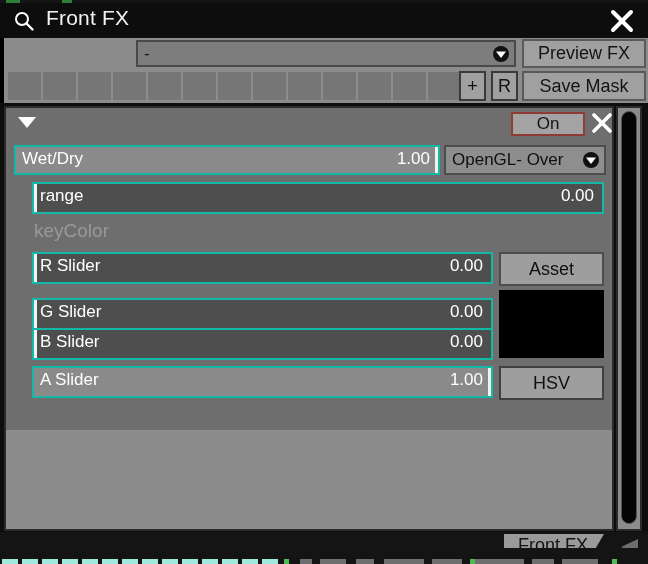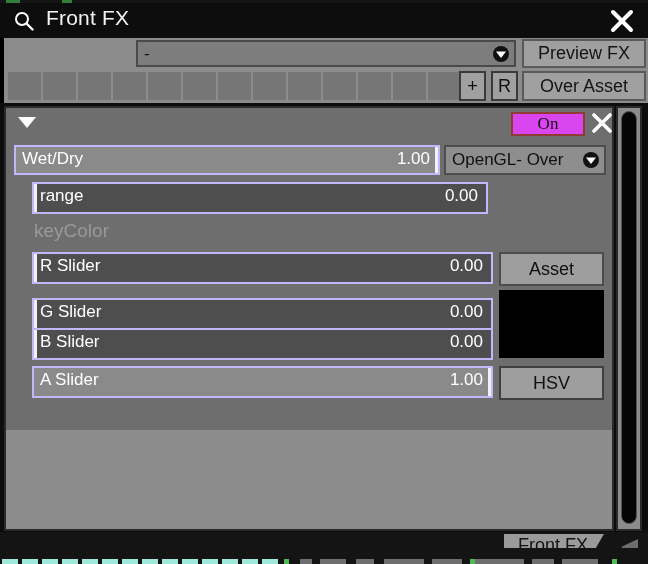--- a/index.html
+++ b/index.html
@@ -238,21 +238,21 @@
     position: absolute;
     left: 584px; top: 3px;
     width: 24px; height: 24px;
   }
 
   
   .slider {
     position: relative;
     height: 28px;
     background: #4e4e4e;
-    border: 2px solid #c4b5fd;
+    border: 2px solid #14b8a6;
     box-sizing: border-box;
     overflow: hidden;
   }
   .slider .fill {
     position: absolute;
     left: 0; top: 0; bottom: 0;
     background: #8a8a8a;
   }
   .slider .handle {
     position: absolute;
@@ -302,21 +302,21 @@
   }
 
   #params {
     position: absolute;
     left: 26px; top: 74px;
     width: 572px;
   }
   #range-slider {
     position: absolute;
     left: 0; top: 0;
-    width: 456px; height: 32px; text-align: center;
+    width: 572px; height: 32px; text-align: center;
   }
   #keycolor-label {
     position: absolute;
     left: 2px; top: 38px;
     font-size: 19px;
     color: #999999;
     white-space: nowrap;
   }
   .color-row {
     position: absolute;
@@ -461,32 +461,32 @@
           <div class="slot"></div>
           <div class="slot"></div>
           <div class="slot"></div>
           <div class="slot"></div>
           <div class="slot"></div>
           <div class="slot"></div>
           <div class="slot"></div>
         </div>
       <div id="add-slot">+</div>
       <div id="reset-slot">R</div>
-      <div id="save-asset">Over Asset</div>
+      <div id="save-asset">Save Mask</div>
     </div>
   </div>
 
   <div id="fx-body">
     <div id="fx-scrollarea">
 
       <div id="module-chroma-mask">
 
         <div id="module-header">
           <span id="module-twisty"></span>
-          <div id="module-enable" style="background: #d946ef; font-family: Liberation Serif, serif;">On</div>
+          <div id="module-enable" style="background: #a3a3a3;">On</div>
           <span id="module-close">
             <svg width="24" height="24" viewBox="0 0 24 24">
               <line x1="4" y1="4" x2="20" y2="20" stroke="#ffffff" stroke-width="3.6" stroke-linecap="round"></line>
               <line x1="20" y1="4" x2="4" y2="20" stroke="#ffffff" stroke-width="3.6" stroke-linecap="round"></line>
             </svg>
           </span>
         </div>
 
         <div id="wetdry-row">
           <div id="wetdry-slider" class="slider">

